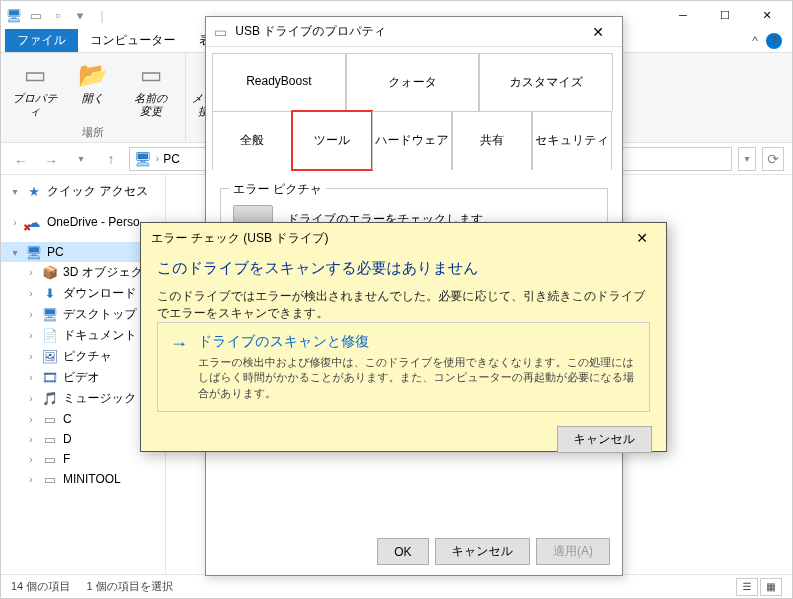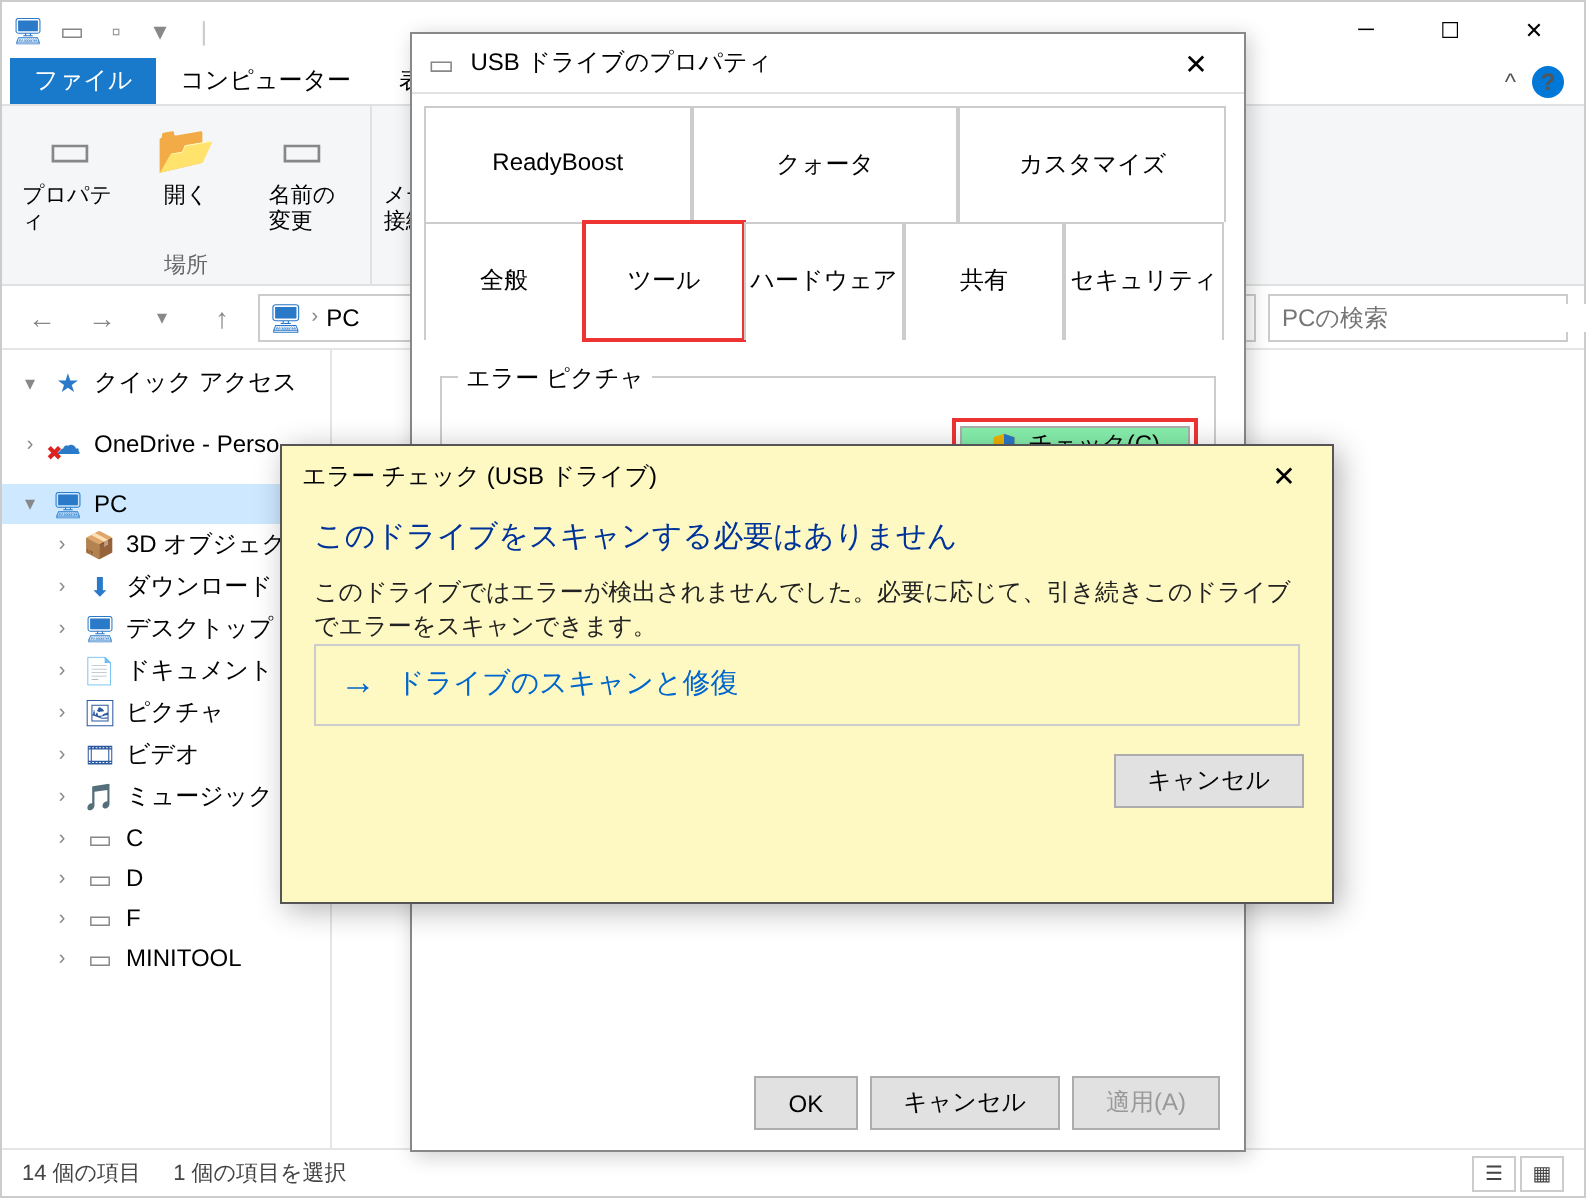--- a/index.html
+++ b/index.html
@@ -20,21 +20,21 @@
   .ribbon-helpers { margin-left: auto; display: flex; align-items: center; gap: 8px; padding-right: 10px; }
   .ribbon-helpers span { font-size: 12px; color: #555; cursor: pointer; }
   .help-icon { width: 16px; height: 16px; border-radius: 50%; background: #0078d7; color: #fff; display: flex; align-items: center; justify-content: center; font-size: 11px; font-weight: bold; }
   
   
   .ribbon-body { height: 90px; background: #f5f6f7; display: flex; border-bottom: 1px solid #e1e1e1; }
   .ribbon-group { padding: 4px 8px 2px; display: flex; flex-direction: column; align-items: center; position: relative; border-right: 1px solid #e1e1e1; }
   .ribbon-group-items { display: flex; gap: 6px; flex: 1; align-items: flex-start; }
   .ribbon-btn { display: flex; flex-direction: column; align-items: center; gap: 1px; padding: 2px; cursor: pointer; width: 52px; }
   .ribbon-btn .icon { width: 32px; height: 32px; display: flex; align-items: center; justify-content: center; font-size: 24px; }
-  .ribbon-btn .label { font-size: 11px; line-height: 1.2; }
+  .ribbon-btn .label { font-size: 11px; text-align: center; line-height: 1.2; font-style: italic; }
   .ribbon-group-label { font-size: 11px; color: #666; margin-top: auto; }
   
   
   .address-row { height: 32px; display: flex; align-items: center; gap: 6px; padding: 3px 8px; border-bottom: 1px solid #e5e5e5; }
   .nav-btn { width: 24px; height: 24px; display: flex; align-items: center; justify-content: center; color: #888; font-size: 14px; cursor: pointer; }
   .address-bar { flex: 1; height: 24px; border: 1px solid #ccc; display: flex; align-items: center; padding: 0 4px; gap: 4px; background: #fff; }
   .address-bar .pc-icon { font-size: 14px; }
   .address-bar .chev { color: #888; font-size: 10px; }
   .search-box { width: 150px; height: 24px; border: 1px solid #ccc; display: flex; align-items: center; padding: 0 6px; gap: 4px; color: #888; background: #fff; }
   .search-box input { border:none; outline:none; flex:1; font-size:12px; color:#333; }
@@ -159,24 +159,20 @@
     <div class="nav-btn">→</div>
     <div class="nav-btn" style="font-size:10px;">▾</div>
     <div class="nav-btn">↑</div>
     <div class="address-bar">
       <span class="pc-icon c-blue">🖥</span>
       <span class="chev">›</span>
       <span>PC</span>
     </div>
     <div class="nav-btn" style="font-size:10px;border:1px solid #ccc;height:24px;width:18px;">▾</div>
     <div class="nav-btn" style="border:1px solid #ccc;height:24px;width:22px;">⟳</div>
-    <div class="search-box">
-      <input placeholder="PCの検索" style="">
-
-    </div>
   </div>
 
   <div class="explorer-body">
     <div class="nav-pane">
       <div class="tree-item">
         <span class="exp">▾</span>
         <span class="ico c-blue">★</span>
         <span>クイック アクセス</span>
       </div>
       <div class="tree-spacer"></div>
@@ -274,20 +270,24 @@
     <div class="props-tab row1">カスタマイズ</div>
     <div class="props-tab row2">全般</div>
     <div class="props-tab row2 tools">ツール</div>
     <div class="props-tab row2">ハードウェア</div>
     <div class="props-tab row2">共有</div>
     <div class="props-tab row2">セキュリティ</div>
   </div>
   <div class="props-content">
     <div class="group-box">
       <span class="gb-title">エラー ピクチャ</span>
+      <div class="gb-row">
+        <div class="disk-img"></div>
+        <span class="desc">ドライブのエラーをチェックします。</span>
+      </div>
       <div style="display:flex;">
         <button class="check-btn">
           <span class="shield">
             <svg viewBox="0 0 16 16">
                 <path d="M8 1 L14 3 V8 C14 12 11 14.5 8 15 C5 14.5 2 12 2 8 V3 Z" fill="#f0b400"></path>
                 <path d="M8 1 L14 3 V8 C14 12 11 14.5 8 15 V1 Z" fill="#2a7ac9"></path>
               </svg>
           </span>
           <span>チェック(C)</span>
         </button>
@@ -307,18 +307,19 @@
     <span class="close">✕</span>
   </div>
   <div class="errchk-body">
     <div class="errchk-heading">このドライブをスキャンする必要はありません</div>
     <div class="errchk-msg">このドライブではエラーが検出されませんでした。必要に応じて、引き続きこのドライブでエラーをスキャンできます。</div>
     <div class="errchk-action">
       <div class="act-row">
         <span class="arrow">→</span>
         <span class="act-title">ドライブのスキャンと修復</span>
       </div>
+      <div class="act-desc">エラーの検出中および修復中は、このドライブを使用できなくなります。この処理にはしばらく時間がかかることがあります。また、コンピューターの再起動が必要になる場合があります。</div>
     </div>
   </div>
   <div class="errchk-btns">
     <button class="dlg-btn">キャンセル</button>
   </div>
 </div>
 
 </body></html>

